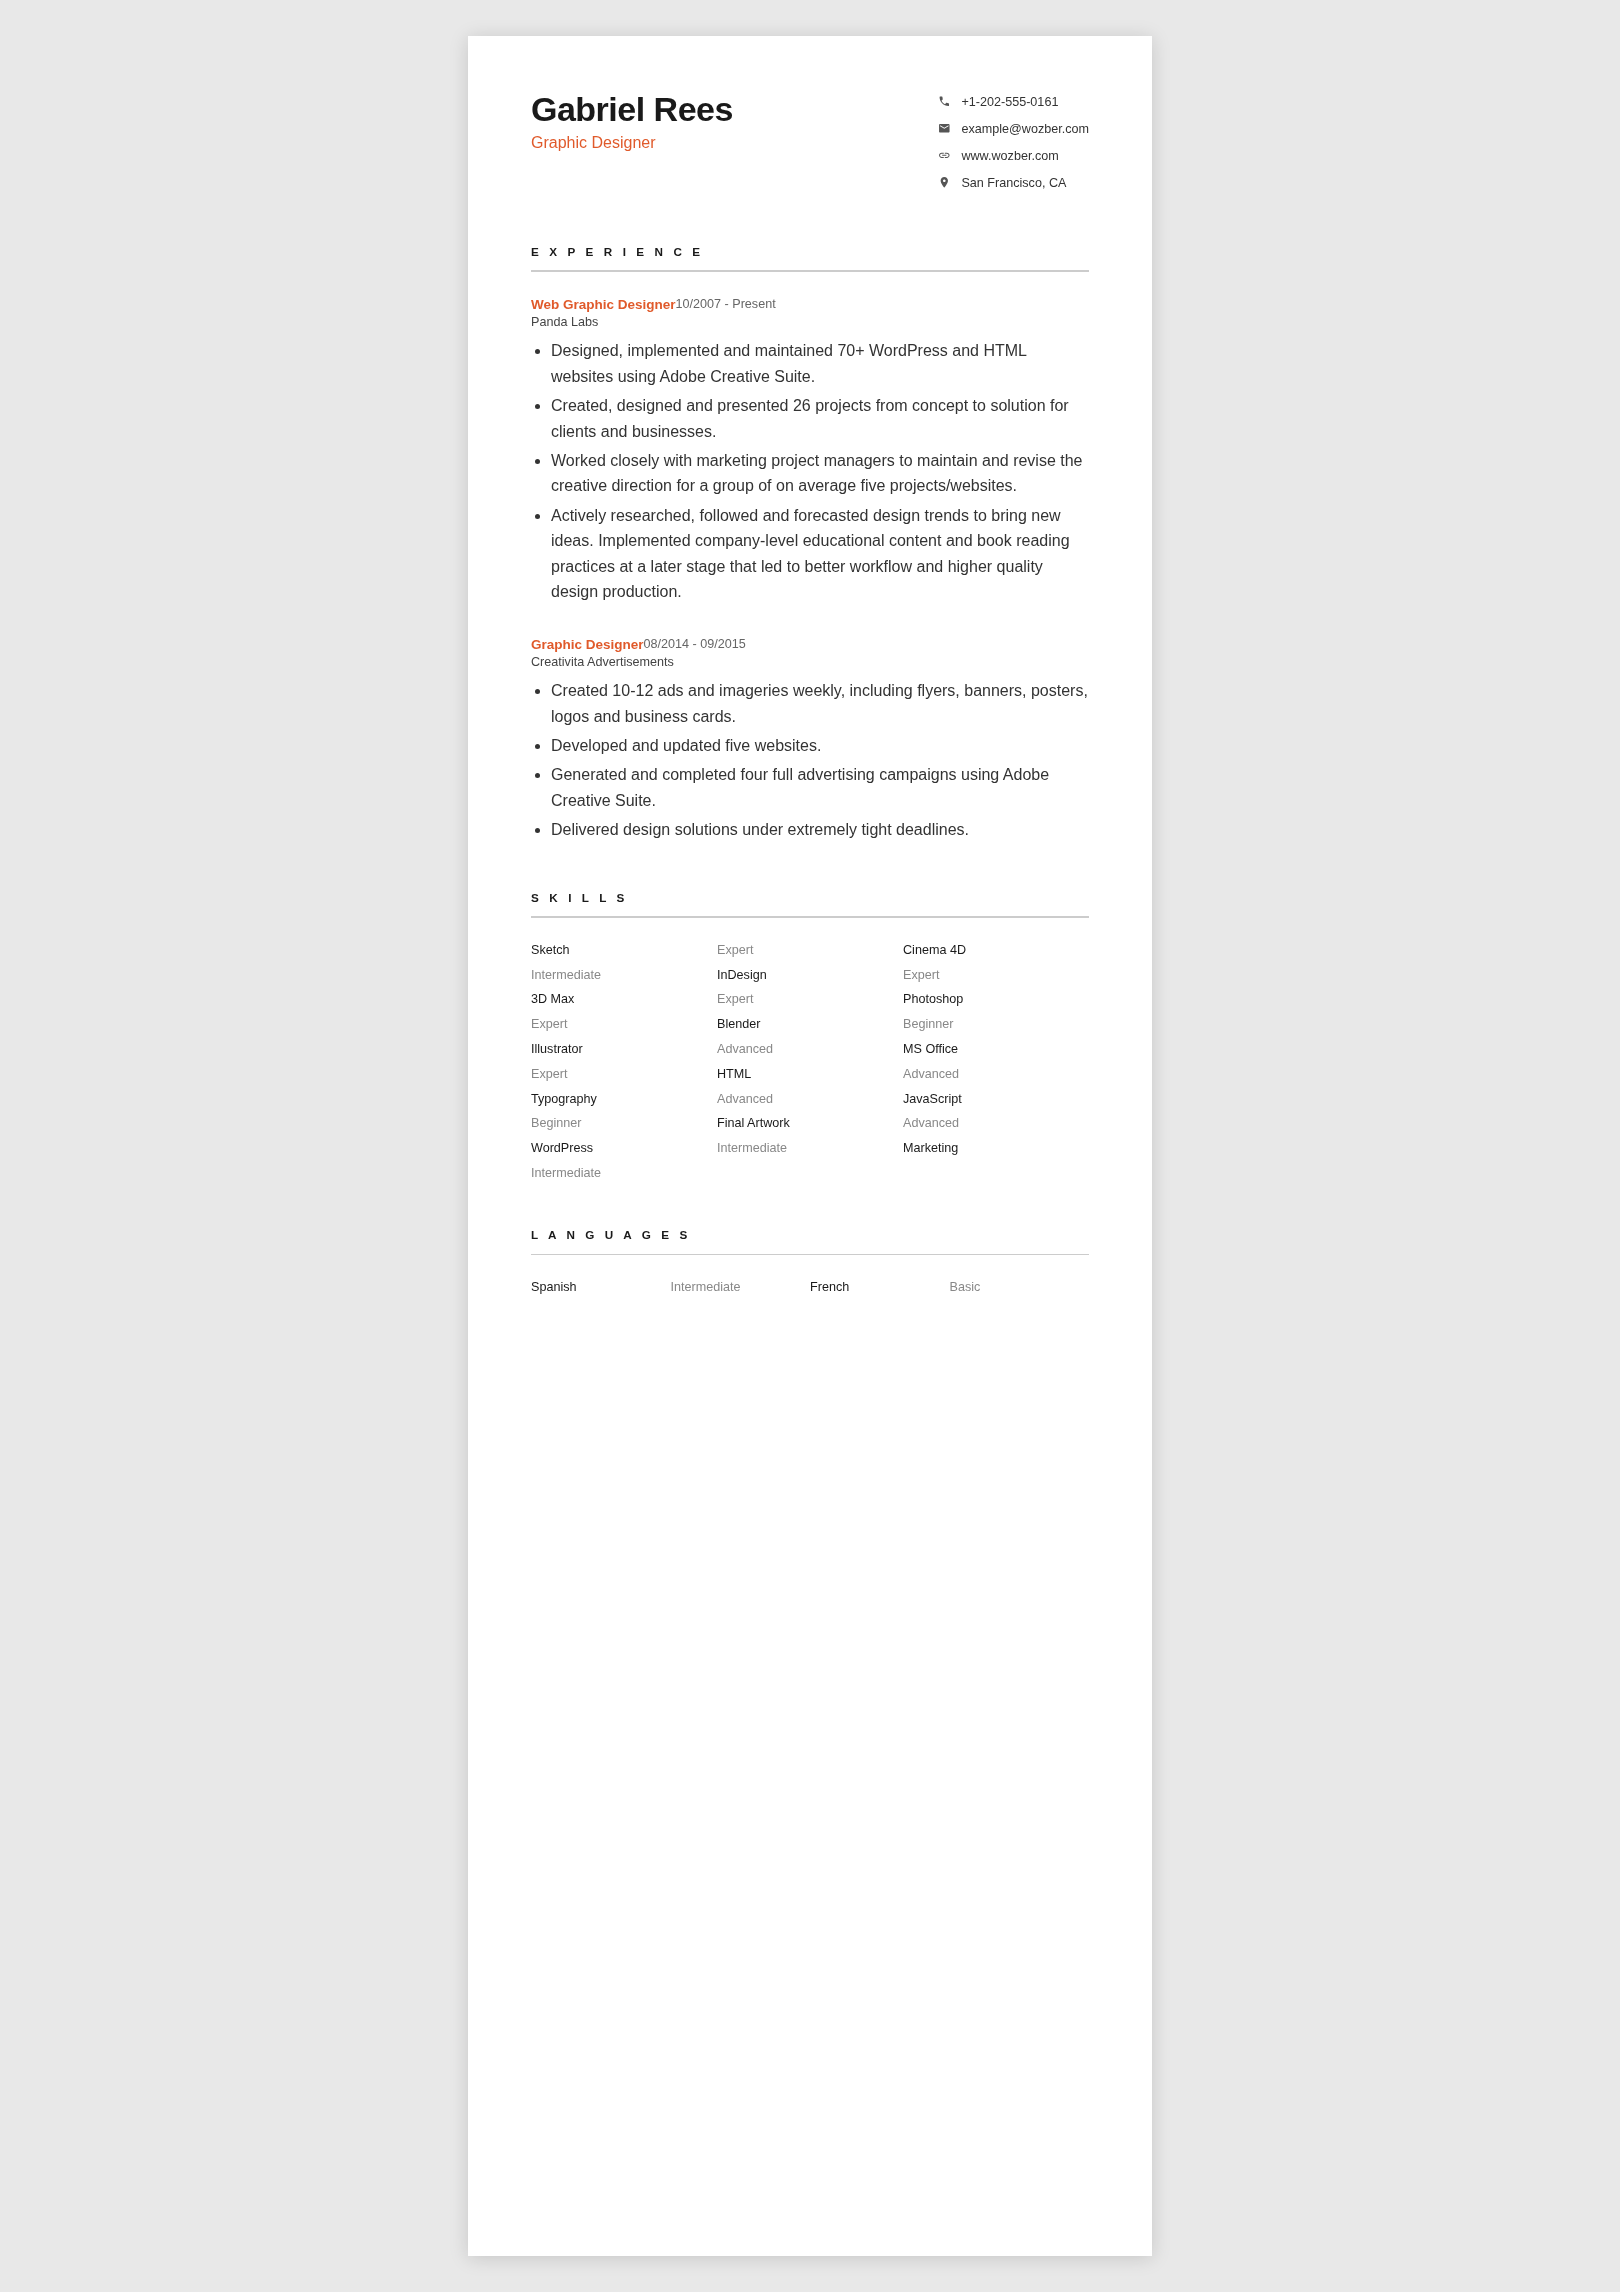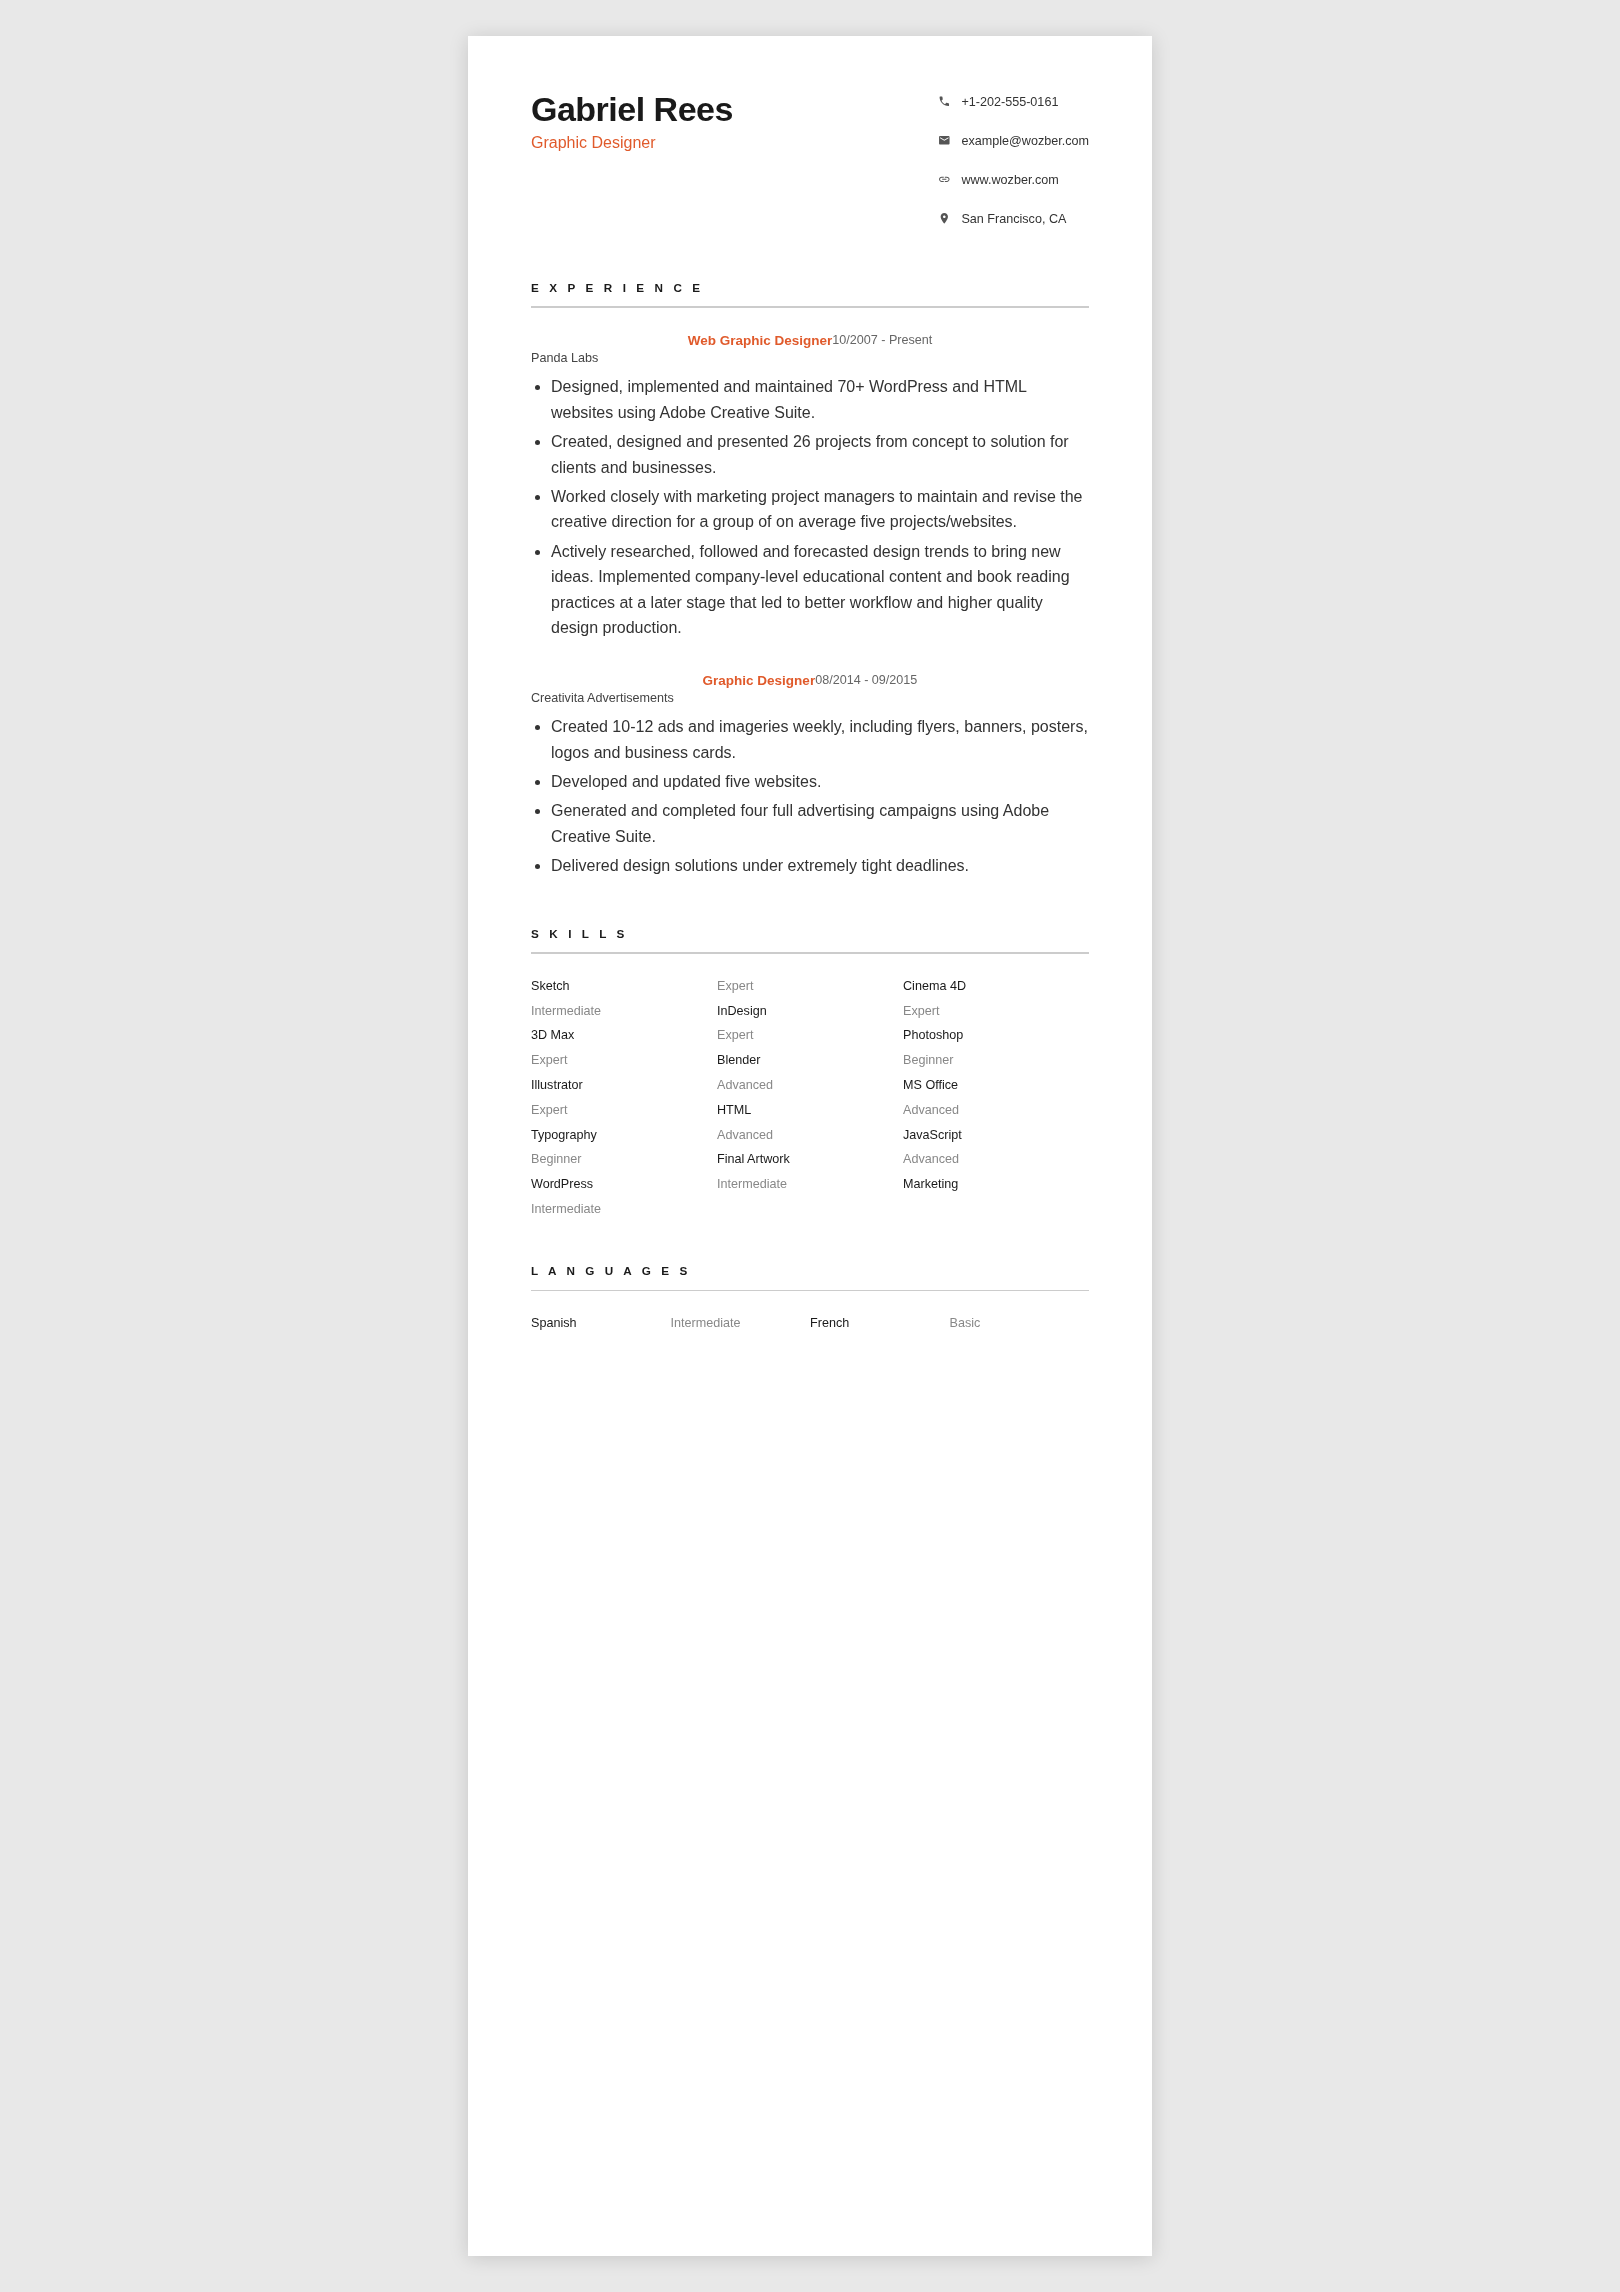--- a/index.html
+++ b/index.html
@@ -45,21 +45,21 @@
 
     .title {
       font-size: 16px;
       color: #e05a2b;
       font-weight: 400;
     }
 
     .header-right {
       display: flex;
       flex-direction: column;
-      gap: 23px;
+      gap: 11px;
       margin-top: 3.6px;
     }
 
     .contact-item {
       display: flex;
       align-items: center;
       gap: 9px;
       font-size: 12.6px;
       color: #333;
     }
@@ -95,21 +95,21 @@
       margin-bottom: 25px;
     }
 
     
     .experience-item {
       margin-bottom: 32px;
     }
 
     .experience-header {
       display: flex;
-      justify-content: center;
+      justify-content: flex-start;
       align-items: flex-start;
       margin-bottom: 3.6px;
     }
 
     .job-title {
       font-size: 13.5px;
       font-weight: 600;
       color: #e05a2b;
     }
 

